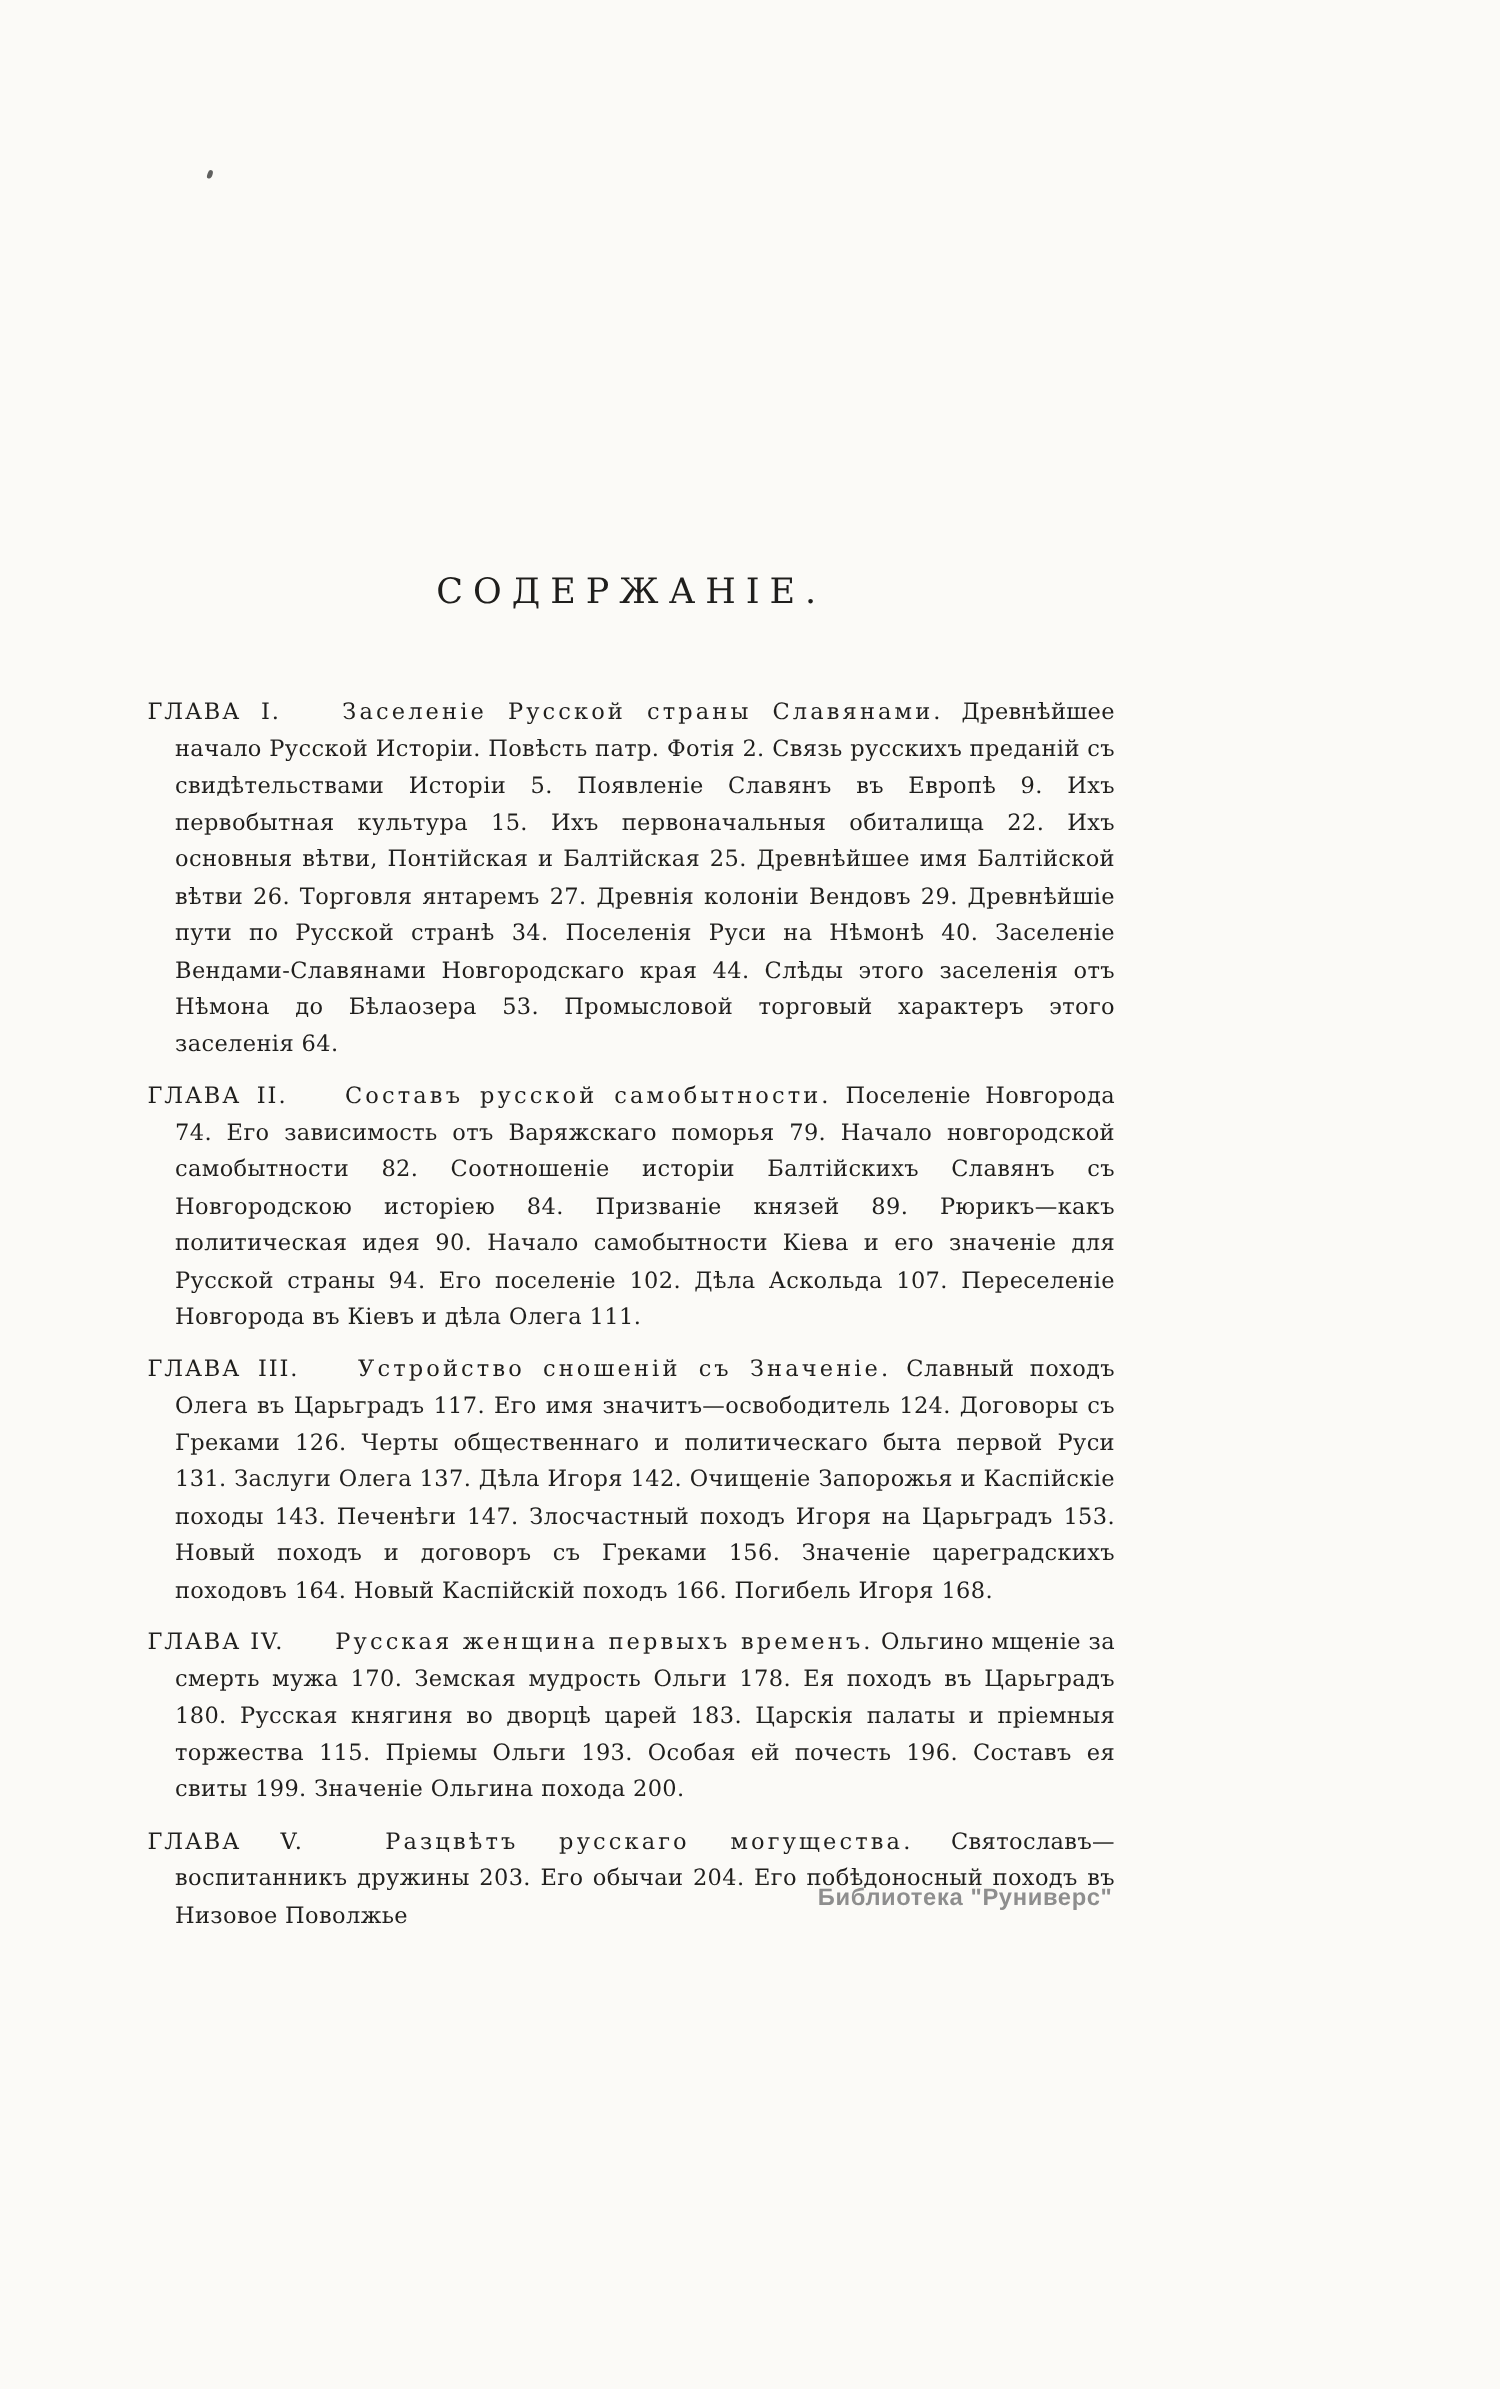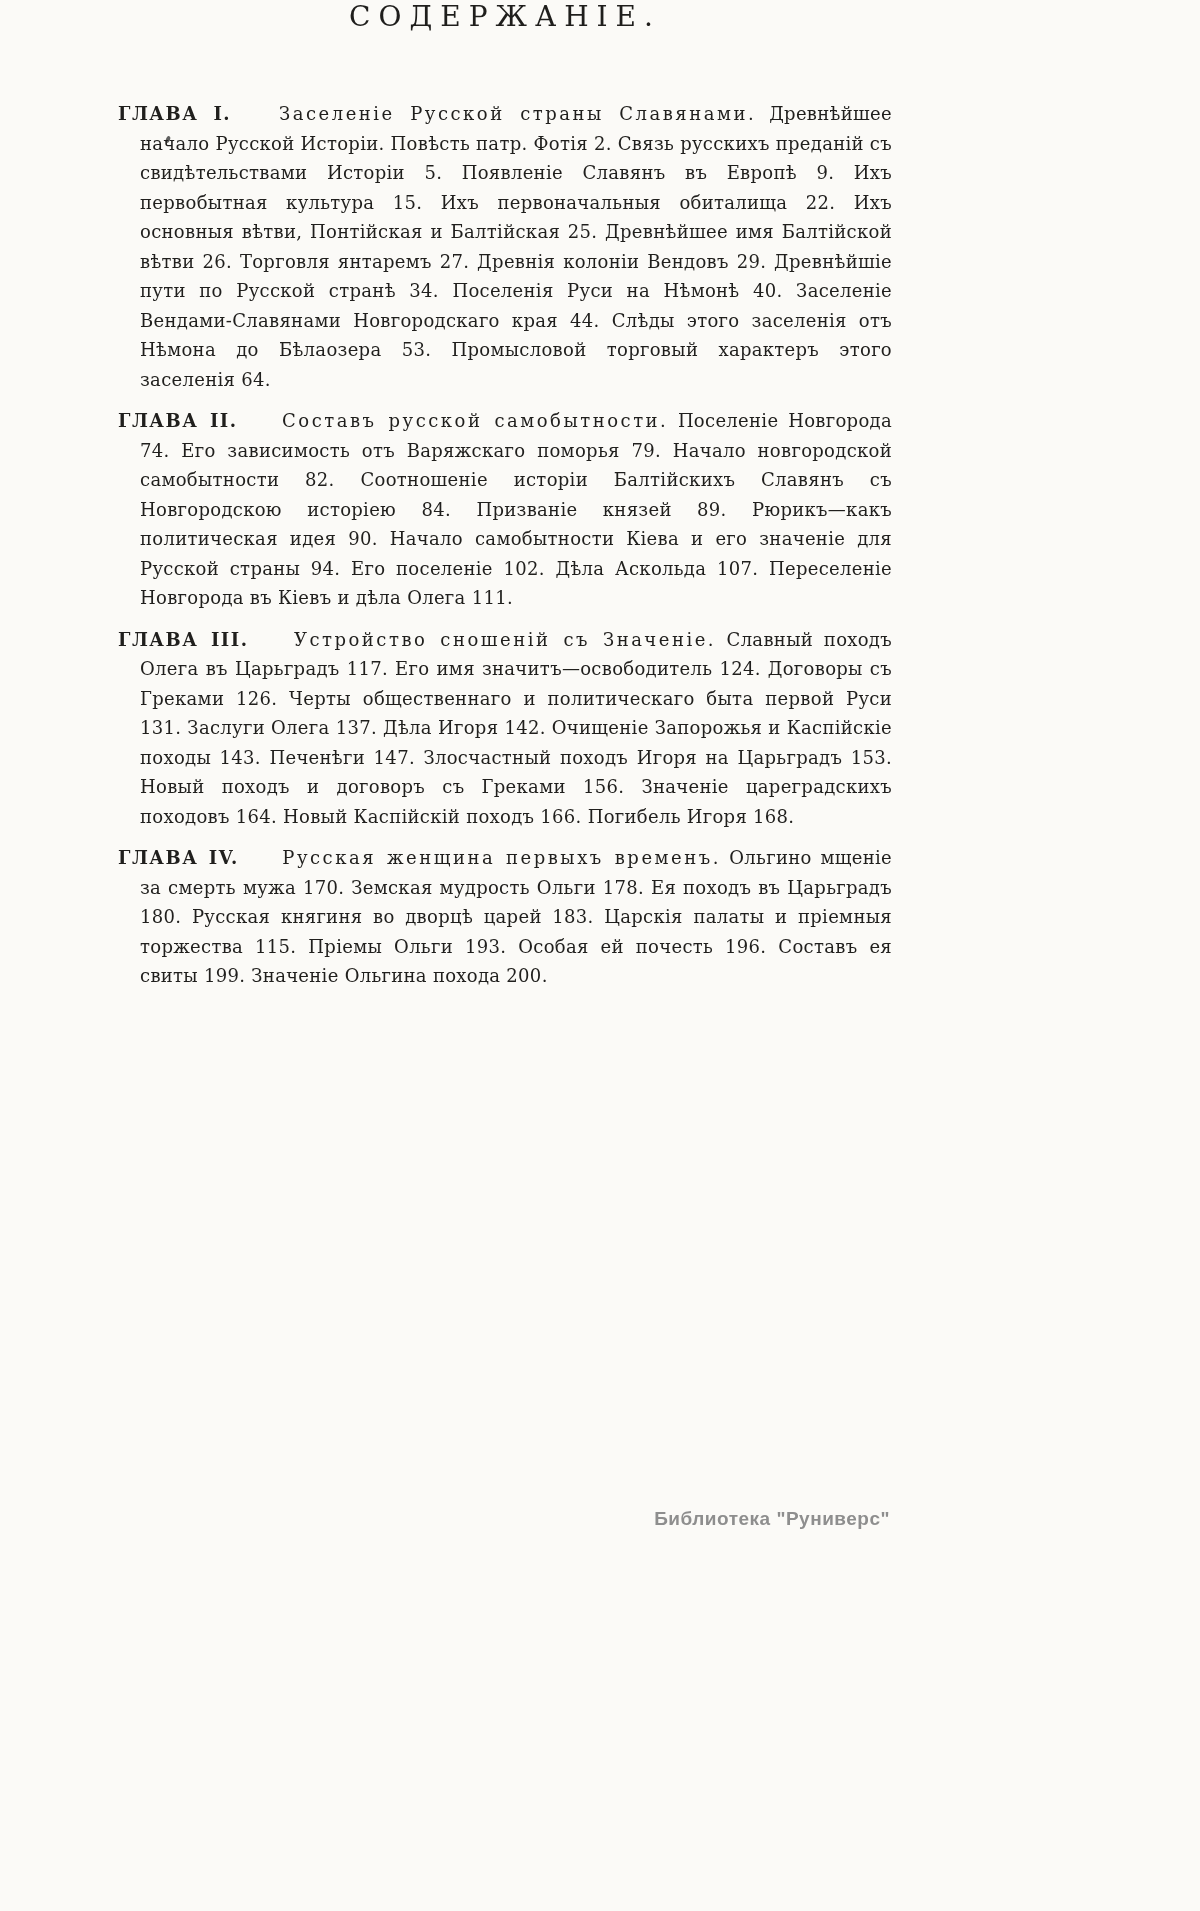--- a/index.html
+++ b/index.html
@@ -29,39 +29,40 @@
     opacity: 0.8;
   }
   .content {
     position: absolute;
     left: 118px;
     top: 0;
     width: 774px;
   }
   .toc-title {
     margin: 0;
+    padding-top: 456px;
     padding-bottom: 66px;
     text-align: center;
     font-size: 28px;
     font-weight: normal;
     letter-spacing: 8px;
     color: #1f1e1c;
     white-space: nowrap;
   }
   .chapter {
     margin: 0 0 12px 0;
     font-size: 18px;
     line-height: 29.5px;
     text-align: justify;
     padding-left: 22px;
     text-indent: -22px;
     color: #201f1d;
   }
   .chapter .label {
-    font-weight: bold;
+    font-weight: normal;
     letter-spacing: 1.5px;
     white-space: nowrap;
   }
   .chapter .ctitle {
     letter-spacing: 2.5px;
     margin-left: 35px;
   }
   .chapter .ctext {
     letter-spacing: 0.3px;
   }
@@ -106,19 +107,24 @@
         <span class="ctitle">Устройство сношеній съ Значеніе.</span>
         <span class="ctext">Славный походъ Олега въ Царьградъ 117. Его имя значитъ—освободитель 124. Договоры съ Греками 126. Черты общественнаго и политическаго быта первой Руси 131. Заслуги Олега 137. Дѣла Игоря 142. Очищеніе Запорожья и Каспійскіе походы 143. Печенѣги 147. Злосчастный походъ Игоря на Царьградъ 153. Новый походъ и договоръ съ Греками 156. Значеніе цареградскихъ походовъ 164. Новый Каспійскій походъ 166. Погибель Игоря 168.</span>
       </p>
 
       <p class="chapter">
         <span class="label">ГЛАВА IV.</span>
         <span class="ctitle">Русская женщина первыхъ временъ.</span>
         <span class="ctext">Ольгино мщеніе за смерть мужа 170. Земская мудрость Ольги 178. Ея походъ въ Царьградъ 180. Русская княгиня во дворцѣ царей 183. Царскія палаты и пріемныя торжества 115. Пріемы Ольги 193. Особая ей почесть 196. Составъ ея свиты 199. Значеніе Ольгина похода 200.</span>
       </p>
 
+      <p class="chapter">
+        <span class="label">ГЛАВА V.</span>
+        <span class="ctitle">Разцвѣтъ русскаго могущества.</span>
+        <span class="ctext">Святославъ—воспитанникъ дружины 203. Его обычаи 204. Его побѣдоносный походъ въ Низовое Поволжье</span>
+      </p>
 
     </div>
   </div>
 
   <div class="watermark">Библиотека "Руниверс"</div>
 
 </div>
 
 </body></html>

